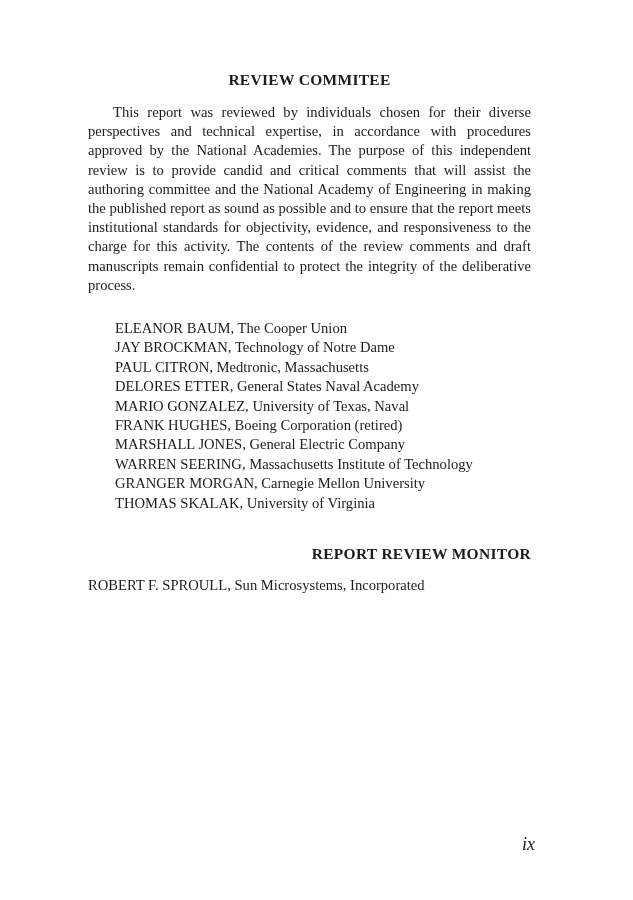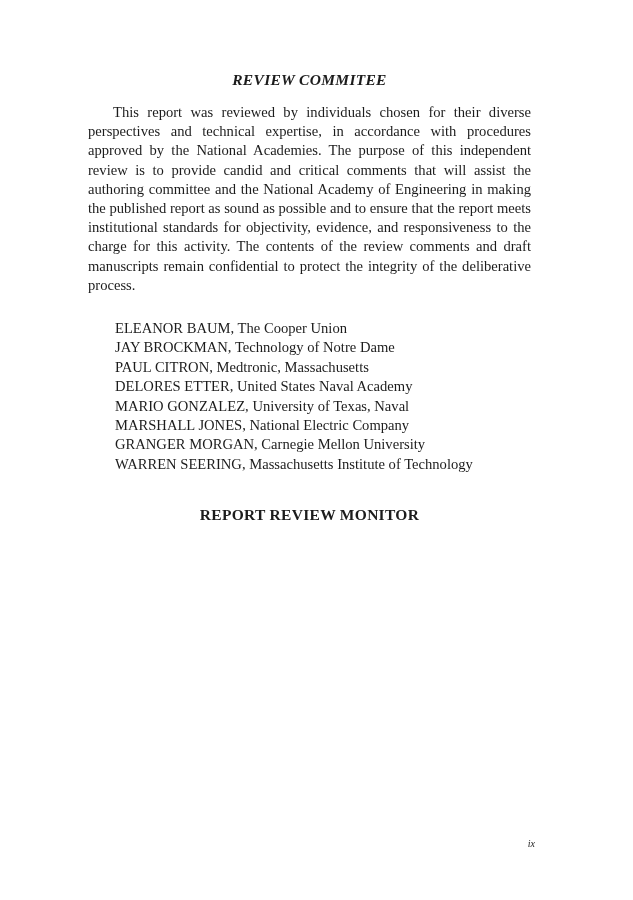--- a/index.html
+++ b/index.html
@@ -28,80 +28,82 @@
     width: 443px;
     padding-top: 71px;
   }
   .sec-title {
     margin: 0;
     font-size: 15.5px;
     line-height: 18px;
     font-weight: bold;
     text-align: center;
     letter-spacing: 0.3px;
-    font-style: italic;
   }
   .body-par {
     margin: 14px 0 2px 0;
     font-size: 14.6px;
     line-height: 19.2px;
     text-align: justify;
     text-indent: 25px;
   }
   .members {
     margin: 24px 0 0 0;
     padding: 0 0 0 27px;
     list-style: none;
     font-size: 14.6px;
     line-height: 19.4px;
   }
   .sec-title-2 {
     margin: 32px 0 0 0;
     font-size: 15.5px;
     line-height: 18px;
     font-weight: bold;
-    text-align: center;
+    text-align: right;
     letter-spacing: 0.3px;
   }
   .monitor-line {
     margin: 13px 0 0 0;
     font-size: 14.6px;
     line-height: 19.2px;
   }
   .page-number {
     position: absolute;
     left: 92px;
     top: 836px;
     width: 443px;
     text-align: right;
     font-style: italic;
-    font-size: 10px;
+    font-size: 18px;
     line-height: 16px;
   }
 </style>
 </head>
 <body style="background: rgb(255, 255, 255); color: rgb(28, 28, 28);">
 
 <main class="page">
   <div class="content">
 
     <h1 class="sec-title">REVIEW COMMITEE</h1>
 
     <p class="body-par">This report was reviewed by individuals chosen for their diverse perspectives and technical expertise, in accordance with procedures approved by the National Academies. The purpose of this independent review is to provide candid and critical comments that will assist the authoring committee and the National Academy of Engineering in making the published report as sound as possible and to ensure that the report meets institutional standards for objectivity, evidence, and responsiveness to the charge for this activity. The contents of the review comments and draft manuscripts remain confidential to protect the integrity of the deliberative process.</p>
 
     <ul class="members">
       <li>ELEANOR BAUM, The Cooper Union</li>
       <li>JAY BROCKMAN, Technology of Notre Dame</li>
       <li>PAUL CITRON, Medtronic, Massachusetts</li>
-      <li>DELORES ETTER, United States Naval Academy</li>
+      <li>DELORES ETTER, General States Naval Academy</li>
       <li>MARIO GONZALEZ, University of Texas, Naval</li>
-      <li>MARSHALL JONES, National Electric Company</li>
+      <li>FRANK HUGHES, Boeing Corporation (retired)</li>
+      <li>MARSHALL JONES, General Electric Company</li>
+      <li>WARREN SEERING, Massachusetts Institute of Technology</li>
       <li>GRANGER MORGAN, Carnegie Mellon University</li>
-      <li>WARREN SEERING, Massachusetts Institute of Technology</li>
+      <li>THOMAS SKALAK, University of Virginia</li>
     </ul>
 
     <h2 class="sec-title-2">REPORT REVIEW MONITOR</h2>
 
+    <p class="monitor-line">ROBERT F. SPROULL, Sun Microsystems, Incorporated</p>
 
   </div>
 
   <div class="page-number">ix</div>
 </main>
 
 </body></html>

